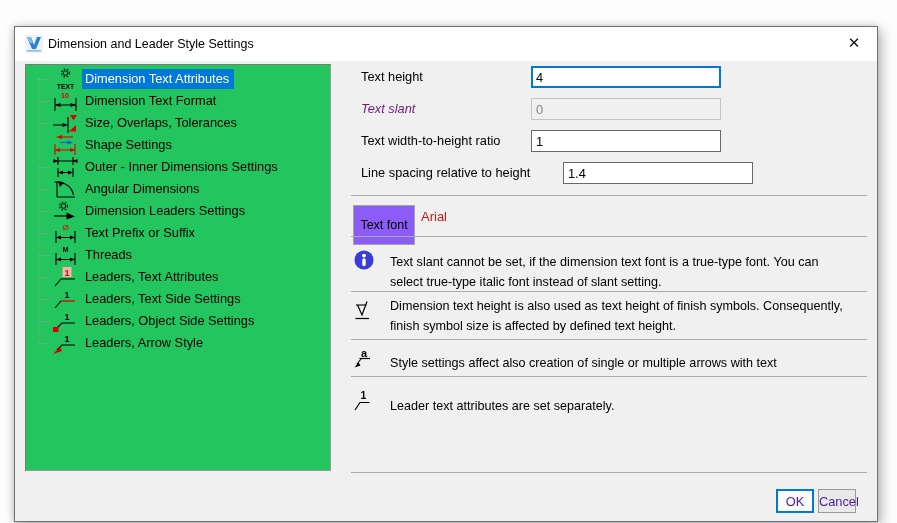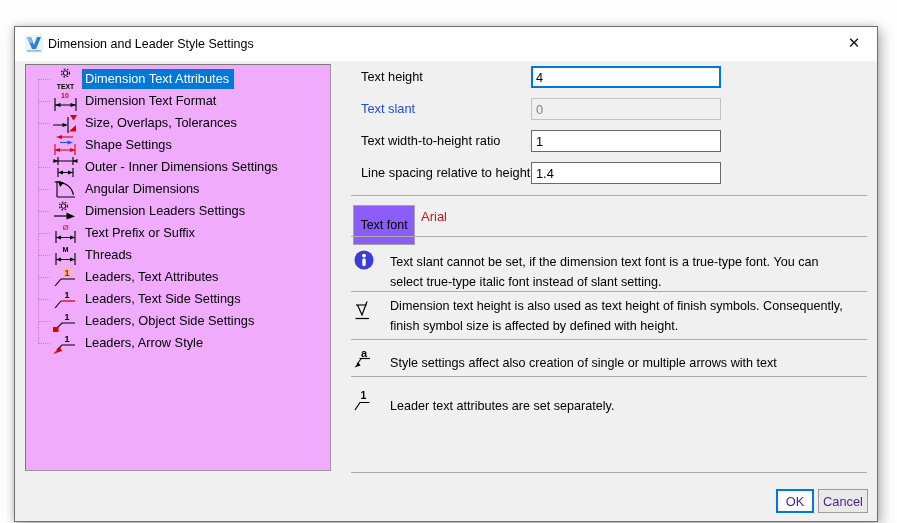--- a/index.html
+++ b/index.html
@@ -6,46 +6,46 @@
   html,body { width:897px; height:523px; background:#fdfdfd; font-family:"Liberation Sans","DejaVu Sans",sans-serif; overflow:hidden; }
   .dialog { position:absolute; left:14px; top:26px; width:864px; height:496px; background:#f0f0f0;
             border:1px solid #707070; box-shadow:3px 4px 12px rgba(0,0,0,.30), -1px 0 6px rgba(0,0,0,.12); }
   
   .titlebar { position:absolute; left:0; top:0; right:0; height:34px; background:#ffffff; }
   .app-icon { position:absolute; left:10px; top:8px; width:18px; height:18px; }
   .title-text { position:absolute; left:33px; top:0; line-height:34px; font-size:12.5px; color:#000; }
   .close-btn { position:absolute; right:0; top:0; width:46px; height:34px; text-align:center; line-height:32px;
                font-size:15px; color:#111; cursor:default; }
   
-  .tree { position:absolute; left:10px; top:37px; width:306px; height:407px; background:#f0abfc;
+  .tree { position:absolute; left:10px; top:37px; width:306px; height:407px; background:#22c55e;
           border:1px solid #999; border-top-color:#7a7a7a; border-left-color:#7a7a7a; overflow:hidden; }
   .tree-vline { position:absolute; left:12px; top:14px; height:265px; width:0; border-left:1px dotted #9a9a9a; }
   .trow { position:absolute; left:0; height:22px; width:100%; display:flex; align-items:center; padding-left:12px; }
   .tstub { width:12px; height:0; border-top:1px dotted #9a9a9a; flex:none; }
   .ticon { width:30px; height:22px; flex:none; display:flex; align-items:center; justify-content:center; }
   .tlabel { font-size:12.8px; color:#000; padding:2px 5px 3px 3px; margin-left:2px; white-space:nowrap; }
   .trow.selected .tlabel { background:#0078d7; color:#fff; }
   
   .flabel { position:absolute; left:346px; height:22px; line-height:22px; font-size:12.8px; color:#000; white-space:nowrap; }
-  .flabel.disabled { color:#1d4ed8; }
+  .flabel.disabled { color:#701a75;font-style:italic; }
   .finput { position:absolute; left:516px; width:190px; height:22px; border:1px solid #696969; background:#fff;
             font-family:inherit; font-size:12.8px; padding:0 4px; color:#000; outline:none; }
   .finput.focused { border:1px solid #0078d7; box-shadow:inset 0 0 0 1px #0078d7; }
   .finput:disabled { background:#f0f0f0; border-color:#c3c3c3; color:#828282; }
   .sep { position:absolute; left:336px; width:516px; height:0; border-top:1px solid #ababab; }
   .fontbtn { position:absolute; left:338px; top:178px; width:62px; height:40px; background:#8b5cf6;
              border:1px solid #a3a3a3; font-family:inherit; font-size:12.5px; color:#000; }
   .fontval { position:absolute; left:406px; top:178px; height:24px; line-height:24px; font-size:13px; color:#b91c1c; }
   .note-icon { position:absolute; left:338px; width:24px; height:24px; }
   .note-text { position:absolute; left:375px; width:500px; font-size:12.6px; line-height:20px; color:#000; }
   
   .btn { position:absolute; top:462px; height:24px; font-family:inherit; font-size:12.8px; color:#4c1d95;
          background:#e9e9e9; border:1px solid #9b9b9b; }
   .btn.ok { left:761px; width:38px; background:#fbfbfb; border:2px solid #0078d7; }
-  .btn.cancel { left:803px; width:50px; }
+  .btn.cancel { left:803px; width:38px; }
   svg { display:block; }
 </style>
 </head>
 <body>
 
 <div class="dialog">
 
   <div class="titlebar">
     <span class="app-icon">
       <svg width="18" height="18" viewBox="0 0 18 18">
@@ -234,21 +234,21 @@
   <div class="flabel" style="top:39px">Text height</div>
   <input class="finput focused" style="top: 39px;" type="text" value="4">
 
   <div class="flabel disabled" style="top:71px">Text slant</div>
   <input class="finput" style="top: 71px;" type="text" disabled="" value="0">
 
   <div class="flabel" style="top:103px">Text width-to-height ratio</div>
   <input class="finput" style="top: 103px;" type="text" value="1">
 
   <div class="flabel" style="top:135px">Line spacing relative to height</div>
-  <input class="finput" style="top: 135px;" type="text" value="1.4">
+  <input class="finput" style="top: 135px; margin-left: 32px;" type="text" value="1.4">
 
   <div class="sep" style="top:168px"></div>
   <button class="fontbtn">Text font</button>
   <div class="fontval">Arial</div>
   <div class="sep" style="top:209px"></div>
 
   <span class="note-icon" style="top:222px">
     <svg width="22" height="22" viewBox="0 0 22 22">
       <circle cx="11" cy="11" r="9.5" fill="#3c3cd9"></circle>
       <circle cx="11" cy="6.6" r="1.9" fill="#fff"></circle>
@@ -263,21 +263,21 @@
 
   <span class="note-icon" style="top:272px">
     <svg width="22" height="22" viewBox="0 0 22 22">
       <path d="M4.5 6 L9 16 L14 2.5" stroke="#000" stroke-width="1.2" fill="none"></path>
       <path d="M3 6 H13.5" stroke="#000" stroke-width="1.1"></path>
       <path d="M2.5 19.5 H16" stroke="#000" stroke-width="1.2"></path>
     </svg>
   </span>
   <div class="note-text" style="top:269px">
     <div>Dimension text height is also used as text height of finish symbols. Consequently,</div>
-    <div>finish symbol size is affected by defined with height.</div>
+    <div>finish symbol size is affected by defined text height.</div>
   </div>
   <div class="sep" style="top:312px"></div>
 
   <span class="note-icon" style="top:319px">
     <svg width="24" height="24" viewBox="0 0 24 24">
       <text x="11" y="10.5" text-anchor="middle" font-size="11" font-weight="bold" font-family="Liberation Sans,sans-serif" fill="#000">a</text>
       <path d="M6.5 12.5 H17" stroke="#000" stroke-width="1.2"></path>
       <path d="M8 13 L4 18" stroke="#000" stroke-width="1.1"></path>
       <polygon points="1.5,21.5 5.5,16.5 7.5,19.5" fill="#000"></polygon>
     </svg>

